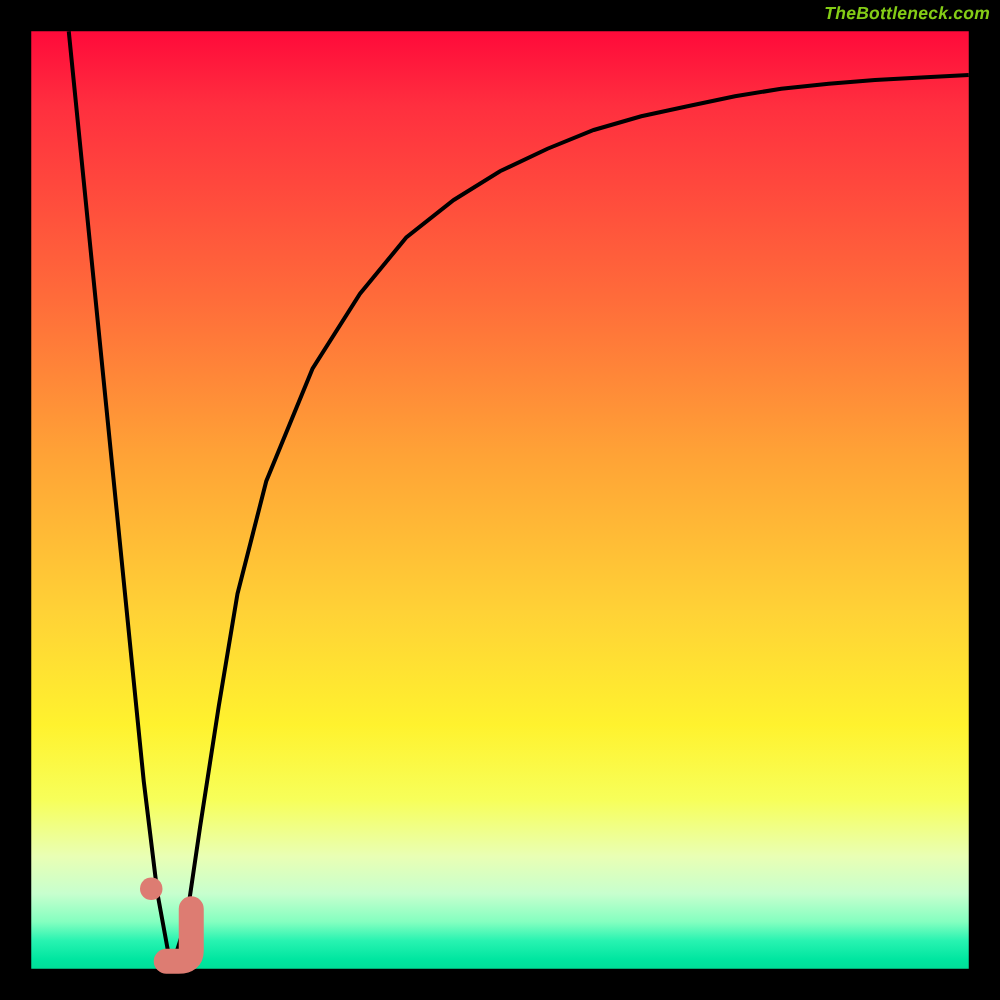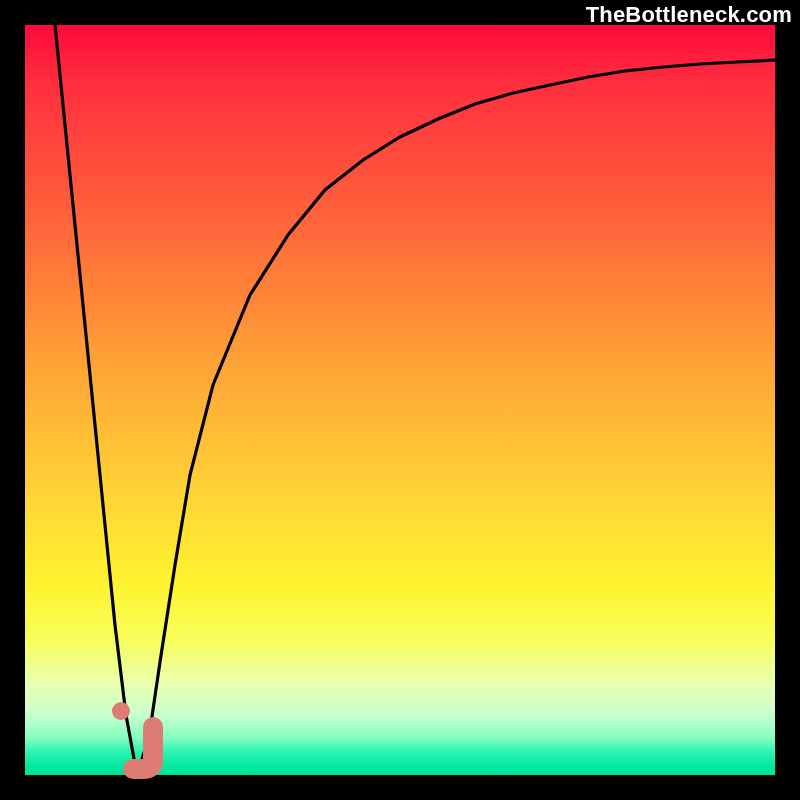--- a/index.html
+++ b/index.html
@@ -40,25 +40,26 @@
       #84ffc0 95%,
       #28f3b1 97%,
       #00e6a0 99%,
       #00df98 100%
     );
   }
   .watermark {
     position: absolute;
     top: 2px;
     right: 8px;
-    font-size: 22px;
+    font-size: 14px;
     font-weight: 600;
-    color: #ffffff;
+    color: #84cc16;
     letter-spacing: 0.2px;
     user-select: none;
+    font-style: italic;
   }
   svg.curve {
     position: absolute;
     left: 25px;
     top: 25px;
     width: 750px;
     height: 750px;
     overflow: visible;
   }
   svg.markers {

